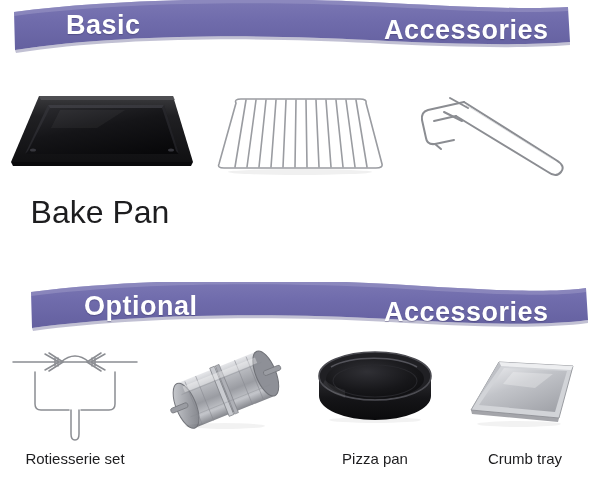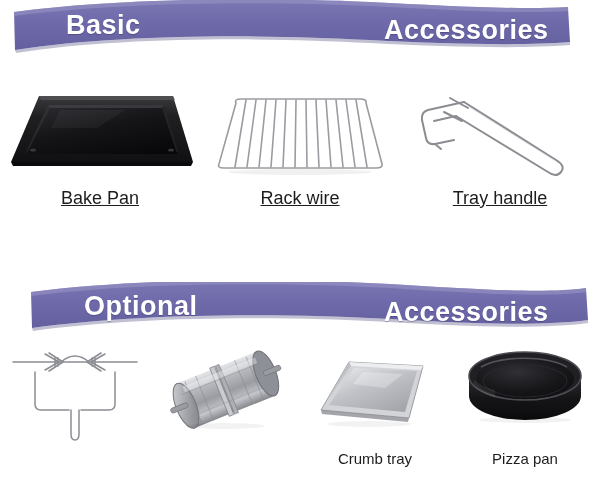--- a/index.html
+++ b/index.html
@@ -64,21 +64,21 @@
   }
   .caption {
     color: #1d1d1f;
     white-space: nowrap;
     font-family: "Liberation Sans", sans-serif;
   }
 
   
   #row-basic { top: 88px; height: 130px; }
   #row-basic .item { width: 200px; }
-  #row-basic .caption { font-size: 18px; margin-top: 4px; text-decoration: underline; }
+  #row-basic .caption { font-size: 32px; margin-top: 10px; }
 
   
   #row-optional { top: 340px; height: 142px; }
   #row-optional .item { width: 150px; }
   #row-optional .caption { font-size: 15px; margin-top: 4px; }
 
   .art svg { display: block; margin: 0 auto; }
 </style>
 </head>
 <body>
@@ -173,42 +173,40 @@
             <path d="M106,12 L109,79"></path>
             <path d="M116,12 L121,79"></path>
             <path d="M126,12 L133,79"></path>
             <path d="M136,12 L145,79"></path>
             <path d="M146,12 L157,79"></path>
           </g>
 
           <ellipse cx="90" cy="84" rx="72" ry="3" fill="#000000" opacity="0.06"></ellipse>
         </svg>
       </div>
-      <div class="caption">Rack wire</div>
     </div>
 
     <div class="item">
       <div class="art">
         <svg width="180" height="96" viewBox="0 0 180 96">
           <g stroke="#8b8d92" stroke-width="2" fill="none" stroke-linecap="round" stroke-linejoin="round">
 
             <path d="M54,14 L146,72 Q156,78 151,84 Q146,90 138,84 L46,28"></path>
 
             <path d="M54,14 L18,22 Q11,24 12,32 L16,50 Q17,57 25,56 L44,52"></path>
             <path d="M46,28 L24,33"></path>
 
             <path d="M40,10 L58,20"></path>
             <path d="M34,24 L52,33"></path>
             <path d="M25,56 L31,61"></path>
           </g>
 
           <path d="M56,17 L144,72" stroke="#cfd1d5" stroke-width="0.8" fill="none" opacity="0.8"></path>
         </svg>
       </div>
-      <div class="caption">Tray handle</div>
     </div>
   </div>
 
   <div class="banner" id="banner-optional">
     <svg width="600" height="62" viewBox="0 0 600 62" xmlns="http://www.w3.org/2000/svg">
       <defs>
         <linearGradient id="ribbonGradB" x1="0" y1="0" x2="0" y2="1">
           <stop offset="0%" stop-color="#7b77b4"></stop>
           <stop offset="45%" stop-color="#6f6bab"></stop>
           <stop offset="100%" stop-color="#64609f"></stop>
@@ -255,20 +253,21 @@
 
             <path d="M56,22 Q70,10 84,22"></path>
 
             <path d="M30,32 L30,64 Q30,70 36,70 L64,70"></path>
             <path d="M110,32 L110,64 Q110,70 104,70 L76,70"></path>
 
             <path d="M66,70 L66,94 Q66,100 70,100 Q74,100 74,94 L74,70"></path>
           </g>
         </svg>
       </div>
+      <div class="caption">Rotiesserie set</div>
     </div>
 
     <div class="item">
       <div class="art">
         <svg width="140" height="106" viewBox="0 0 140 106">
           <defs>
             <linearGradient id="basketBody" x1="0" y1="0" x2="0" y2="1">
               <stop offset="0%" stop-color="#e6e7ea"></stop>
               <stop offset="25%" stop-color="#b9bbc0"></stop>
               <stop offset="55%" stop-color="#9a9ca2"></stop>
@@ -302,47 +301,20 @@
           </g>
           <ellipse cx="70" cy="86" rx="40" ry="3" fill="#000000" opacity="0.05"></ellipse>
         </svg>
       </div>
     </div>
 
     <div class="item">
       <div class="art">
         <svg width="140" height="106" viewBox="0 0 140 106">
           <defs>
-            <linearGradient id="crumbFace" x1="0.1" y1="0" x2="0.9" y2="1">
-              <stop offset="0%" stop-color="#e8e9ec"></stop>
-              <stop offset="40%" stop-color="#c2c4c9"></stop>
-              <stop offset="100%" stop-color="#9fa1a7"></stop>
-            </linearGradient>
-          </defs>
-
-          <path d="M44,22 L118,26 L104,78 L16,70 Z" fill="#d2d4d8" stroke="#9a9ca1" stroke-width="1"></path>
-
-          <path d="M49,28 L112,31 L100,72 L24,65 Z" fill="url(#crumbFace)"></path>
-
-          <path d="M44,22 L118,26 L116,30 L46,26 Z" fill="#f0f1f3" opacity="0.9"></path>
-          <path d="M16,70 L104,78 L103,82 L17,74 Z" fill="#8d8f95" opacity="0.8"></path>
-
-          <path d="M44,22 L46,26 L18,66 L16,70 Z" fill="#bdbfc4" opacity="0.9"></path>
-
-          <path d="M58,32 L98,34 L80,48 L48,44 Z" fill="#ffffff" opacity="0.28"></path>
-          <ellipse cx="64" cy="84" rx="42" ry="3" fill="#000000" opacity="0.05"></ellipse>
-        </svg>
-      </div>
-      <div class="caption">Crumb tray</div>
-    </div>
-
-    <div class="item">
-      <div class="art">
-        <svg width="140" height="106" viewBox="0 0 140 106">
-          <defs>
             <linearGradient id="pizzaSide" x1="0" y1="0" x2="0" y2="1">
               <stop offset="0%" stop-color="#2e2e32"></stop>
               <stop offset="50%" stop-color="#151518"></stop>
               <stop offset="100%" stop-color="#0b0b0d"></stop>
             </linearGradient>
             <radialGradient id="pizzaInner" cx="0.42" cy="0.32" r="0.85">
               <stop offset="0%" stop-color="#303035"></stop>
               <stop offset="55%" stop-color="#17171a"></stop>
               <stop offset="100%" stop-color="#0a0a0c"></stop>
             </radialGradient>
@@ -359,15 +331,42 @@
           <ellipse cx="70" cy="41" rx="42" ry="16" fill="none" stroke="#2a2a2f" stroke-width="1.1" opacity="0.85"></ellipse>
 
           <path d="M26,27 A52,20 0 0 1 112,27" fill="none" stroke="#6a6a72" stroke-width="1.6" opacity="0.7"></path>
 
           <path d="M18,44 A56,24 0 0 0 40,58 L40,50 A52,22 0 0 1 20,40 Z" fill="#ffffff" opacity="0.07"></path>
           <ellipse cx="70" cy="80" rx="46" ry="3" fill="#000000" opacity="0.05"></ellipse>
         </svg>
       </div>
       <div class="caption">Pizza pan</div>
     </div>
+
+    <div class="item">
+      <div class="art">
+        <svg width="140" height="106" viewBox="0 0 140 106">
+          <defs>
+            <linearGradient id="crumbFace" x1="0.1" y1="0" x2="0.9" y2="1">
+              <stop offset="0%" stop-color="#e8e9ec"></stop>
+              <stop offset="40%" stop-color="#c2c4c9"></stop>
+              <stop offset="100%" stop-color="#9fa1a7"></stop>
+            </linearGradient>
+          </defs>
+
+          <path d="M44,22 L118,26 L104,78 L16,70 Z" fill="#d2d4d8" stroke="#9a9ca1" stroke-width="1"></path>
+
+          <path d="M49,28 L112,31 L100,72 L24,65 Z" fill="url(#crumbFace)"></path>
+
+          <path d="M44,22 L118,26 L116,30 L46,26 Z" fill="#f0f1f3" opacity="0.9"></path>
+          <path d="M16,70 L104,78 L103,82 L17,74 Z" fill="#8d8f95" opacity="0.8"></path>
+
+          <path d="M44,22 L46,26 L18,66 L16,70 Z" fill="#bdbfc4" opacity="0.9"></path>
+
+          <path d="M58,32 L98,34 L80,48 L48,44 Z" fill="#ffffff" opacity="0.28"></path>
+          <ellipse cx="64" cy="84" rx="42" ry="3" fill="#000000" opacity="0.05"></ellipse>
+        </svg>
+      </div>
+      <div class="caption">Crumb tray</div>
+    </div>
   </div>
 
 </div>
 
 </body></html>

